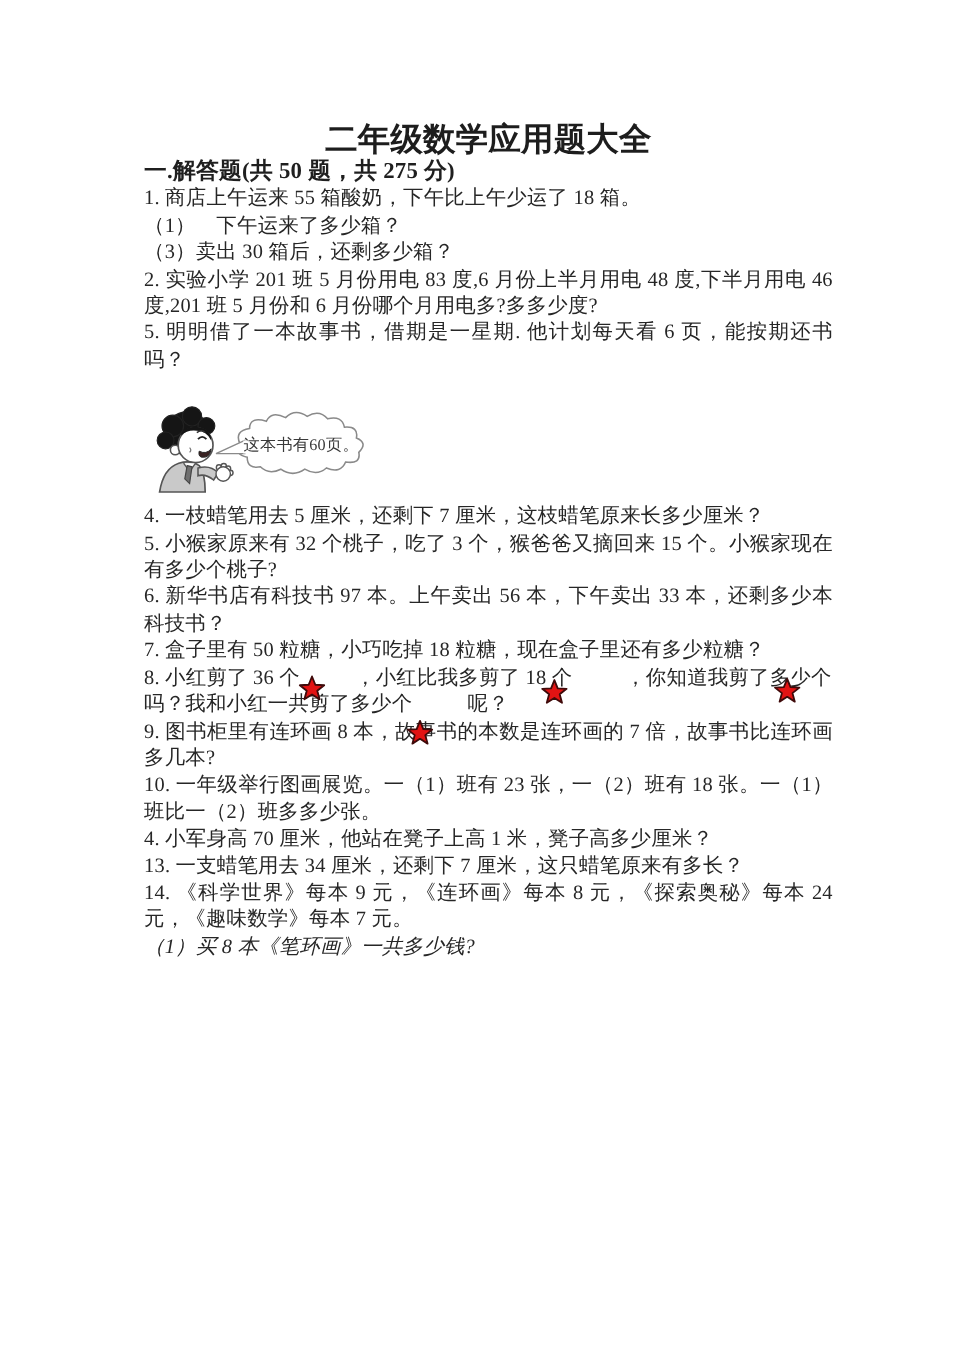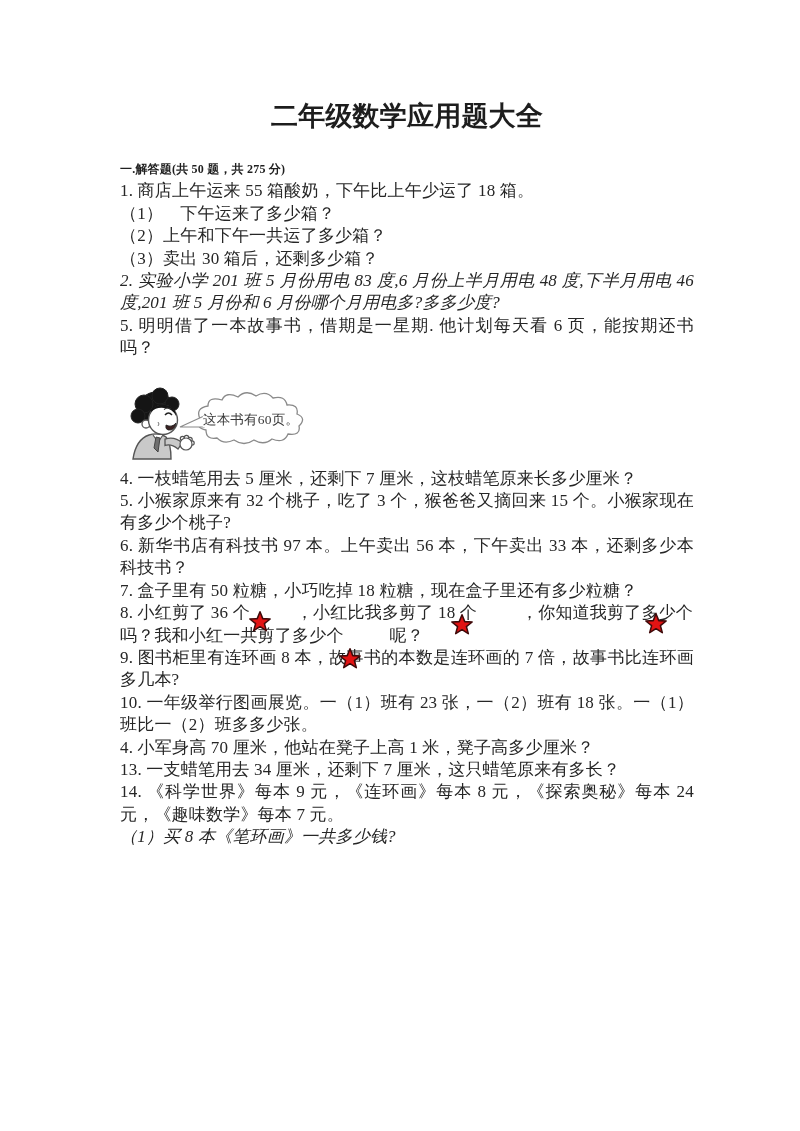--- a/index.html
+++ b/index.html
@@ -24,28 +24,27 @@
     color:var(--text-color);
     font-size:17px;line-height:22.4px;
     letter-spacing:0.2px;
   }
   .title{
     margin-top:100px;
     font-size:27px;line-height:32px;font-weight:bold;
     text-align:center;color:#1d1d1d;
   }
   .section-header{
-    margin-top:26px;
-    font-size:12px;font-weight:bold;color:#1f1f1f;
+    font-size:19px;font-weight:bold;color:#1f1f1f;
   }
   p.q{margin:0;text-align:justify;}
   .q1{margin-top:17px;}
   .sub{margin-top:13px;text-align:left;}
   .sub-first{margin-top:14px;}
-  .q2{margin-top:16px;font-style:italic;}
+  .q2{margin-top:16px;}
   .illustration{margin-top:26px;height:82px;position:relative;}
   .illustration svg{display:block;}
   .q4{margin-top:25px;}
   .q8{position:relative;}
   .q8-line2{margin-top:23px;}
   .gap1{display:inline-block;width:46px;}
   .gap2{display:inline-block;width:44px;}
   .gap3{display:inline-block;width:46px;}
   .star{position:absolute;width:24px;height:23px;}
   .star-1{left:128px;top:8px;}
@@ -64,21 +63,20 @@
 
 <div class="page">
   <div class="content">
 
     <h1 class="title">二年级数学应用题大全</h1>
 
     <p class="section-header">一.解答题(共 50 题，共 275 分)</p>
 
     <p class="q q1">1. 商店上午运来 55 箱酸奶，下午比上午少运了 18 箱。</p>
     <p class="q sub sub-first">（1）　下午运来了多少箱？</p>
-    <p class="q sub">（2）上午和下午一共运了多少箱？</p>
     <p class="q sub">（3）卖出 30 箱后，还剩多少箱？</p>
 
     <p class="q q2">2. 实验小学 201 班 5 月份用电 83 度,6 月份上半月用电 48 度,下半月用电 46 度,201 班 5 月份和 6 月份哪个月用电多?多多少度?</p>
     <p class="q">5. 明明借了一本故事书，借期是一星期. 他计划每天看 6 页，能按期还书吗？</p>
 
     <div class="illustration">
       <svg width="200" height="82" viewBox="0 0 200 82">
 
         <g stroke="#222" stroke-width="1" fill="#151515">
           <circle cx="36" cy="24" r="18"></circle>

